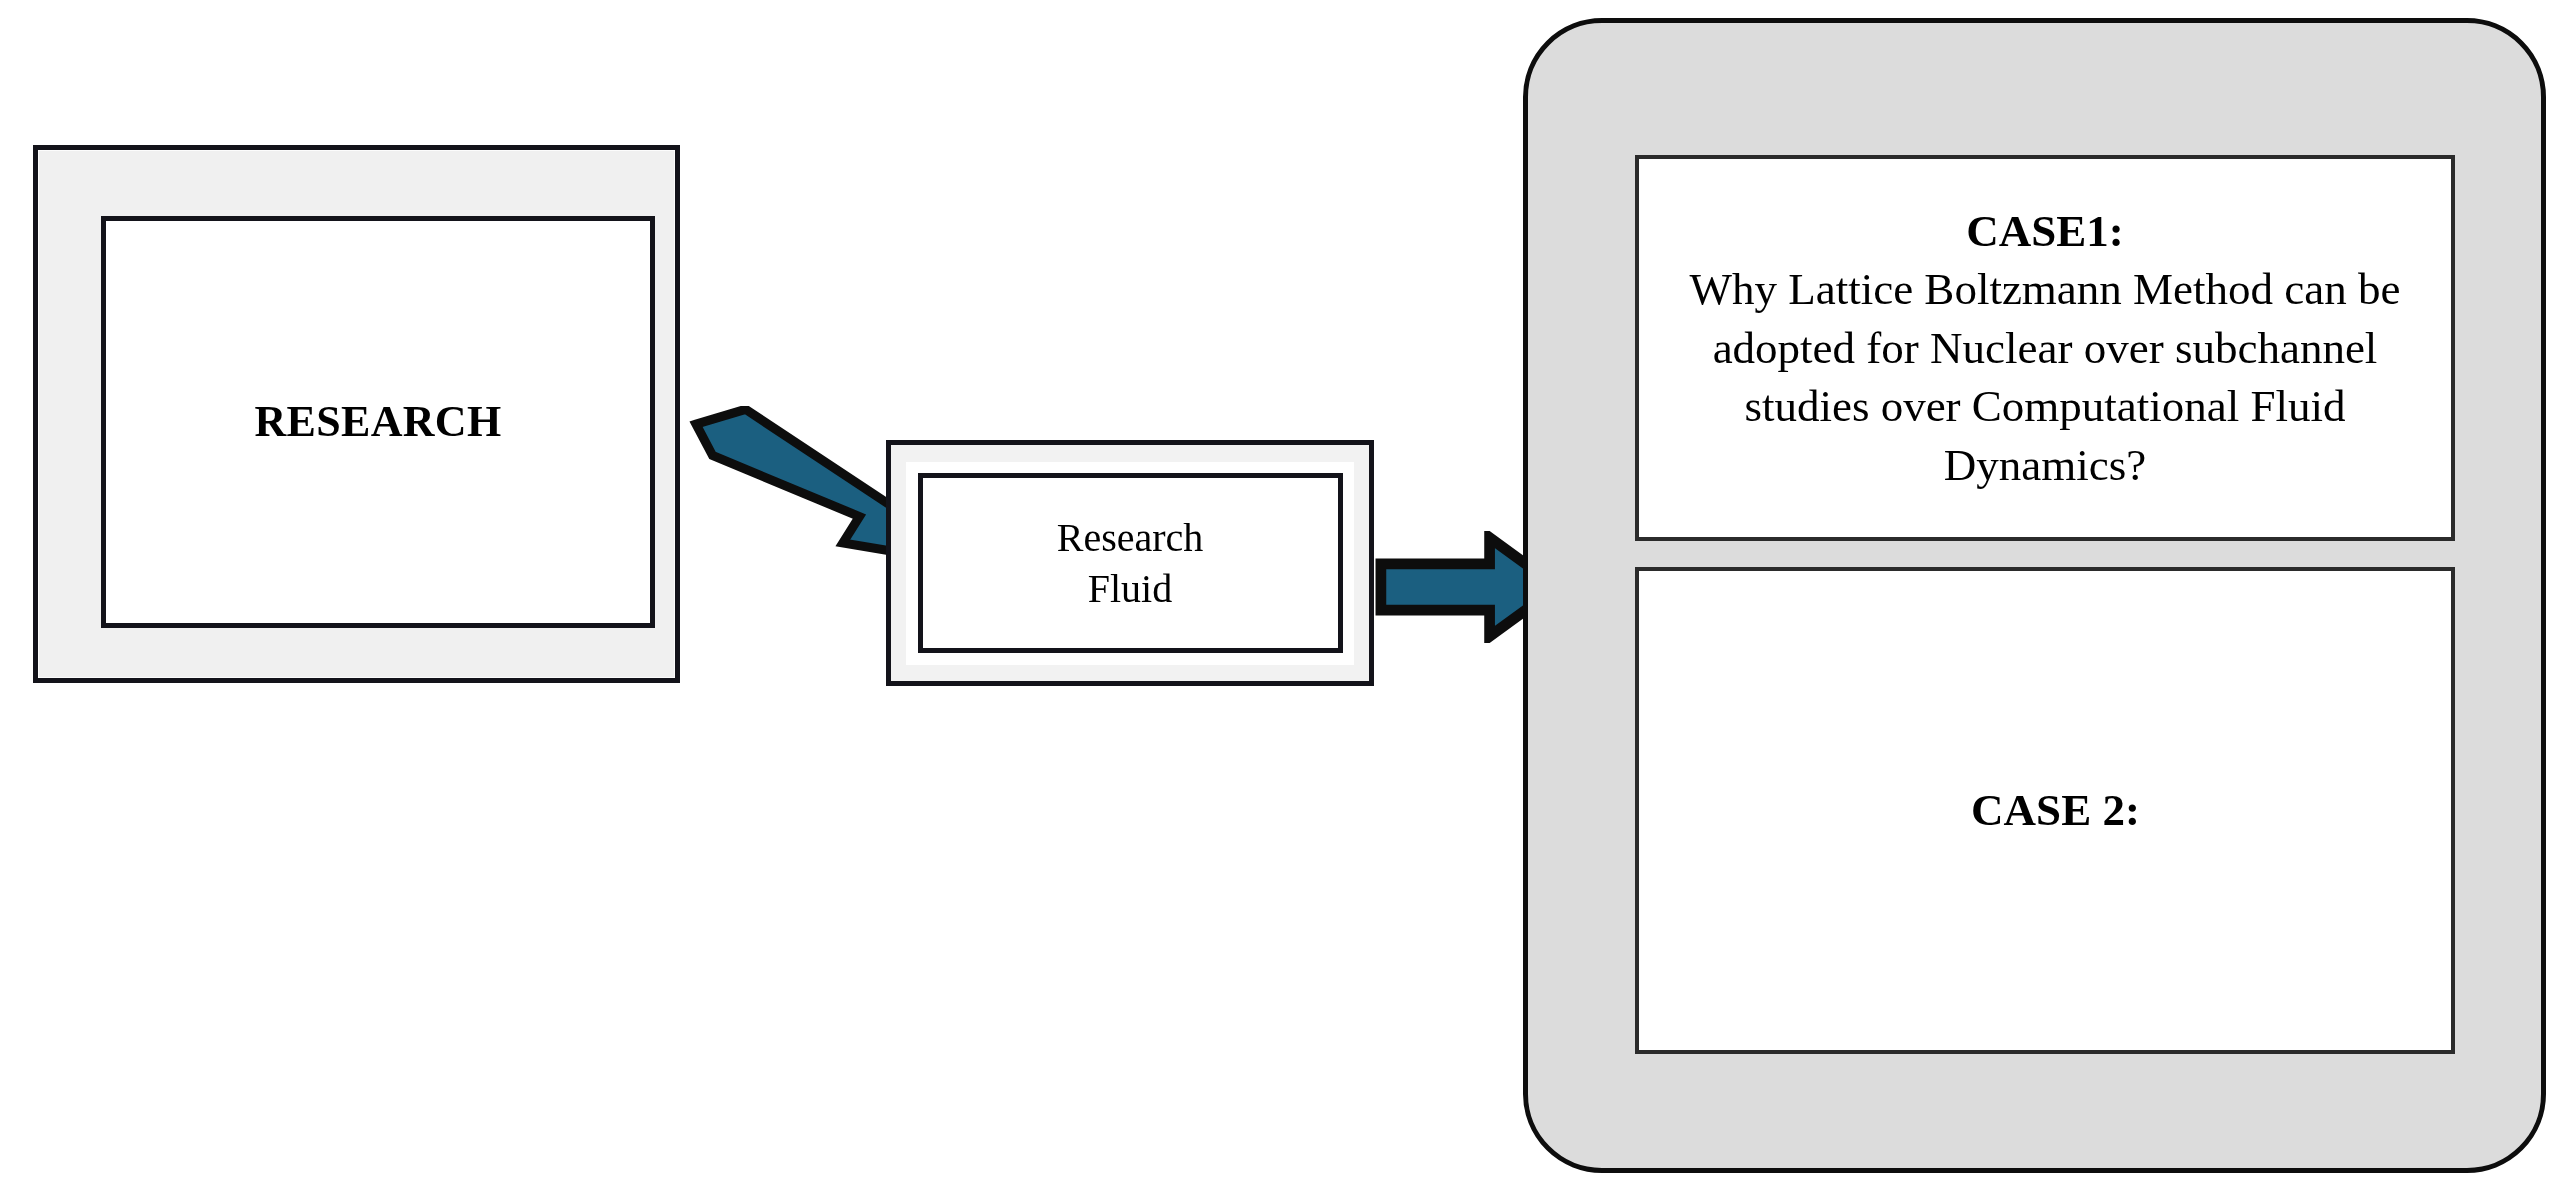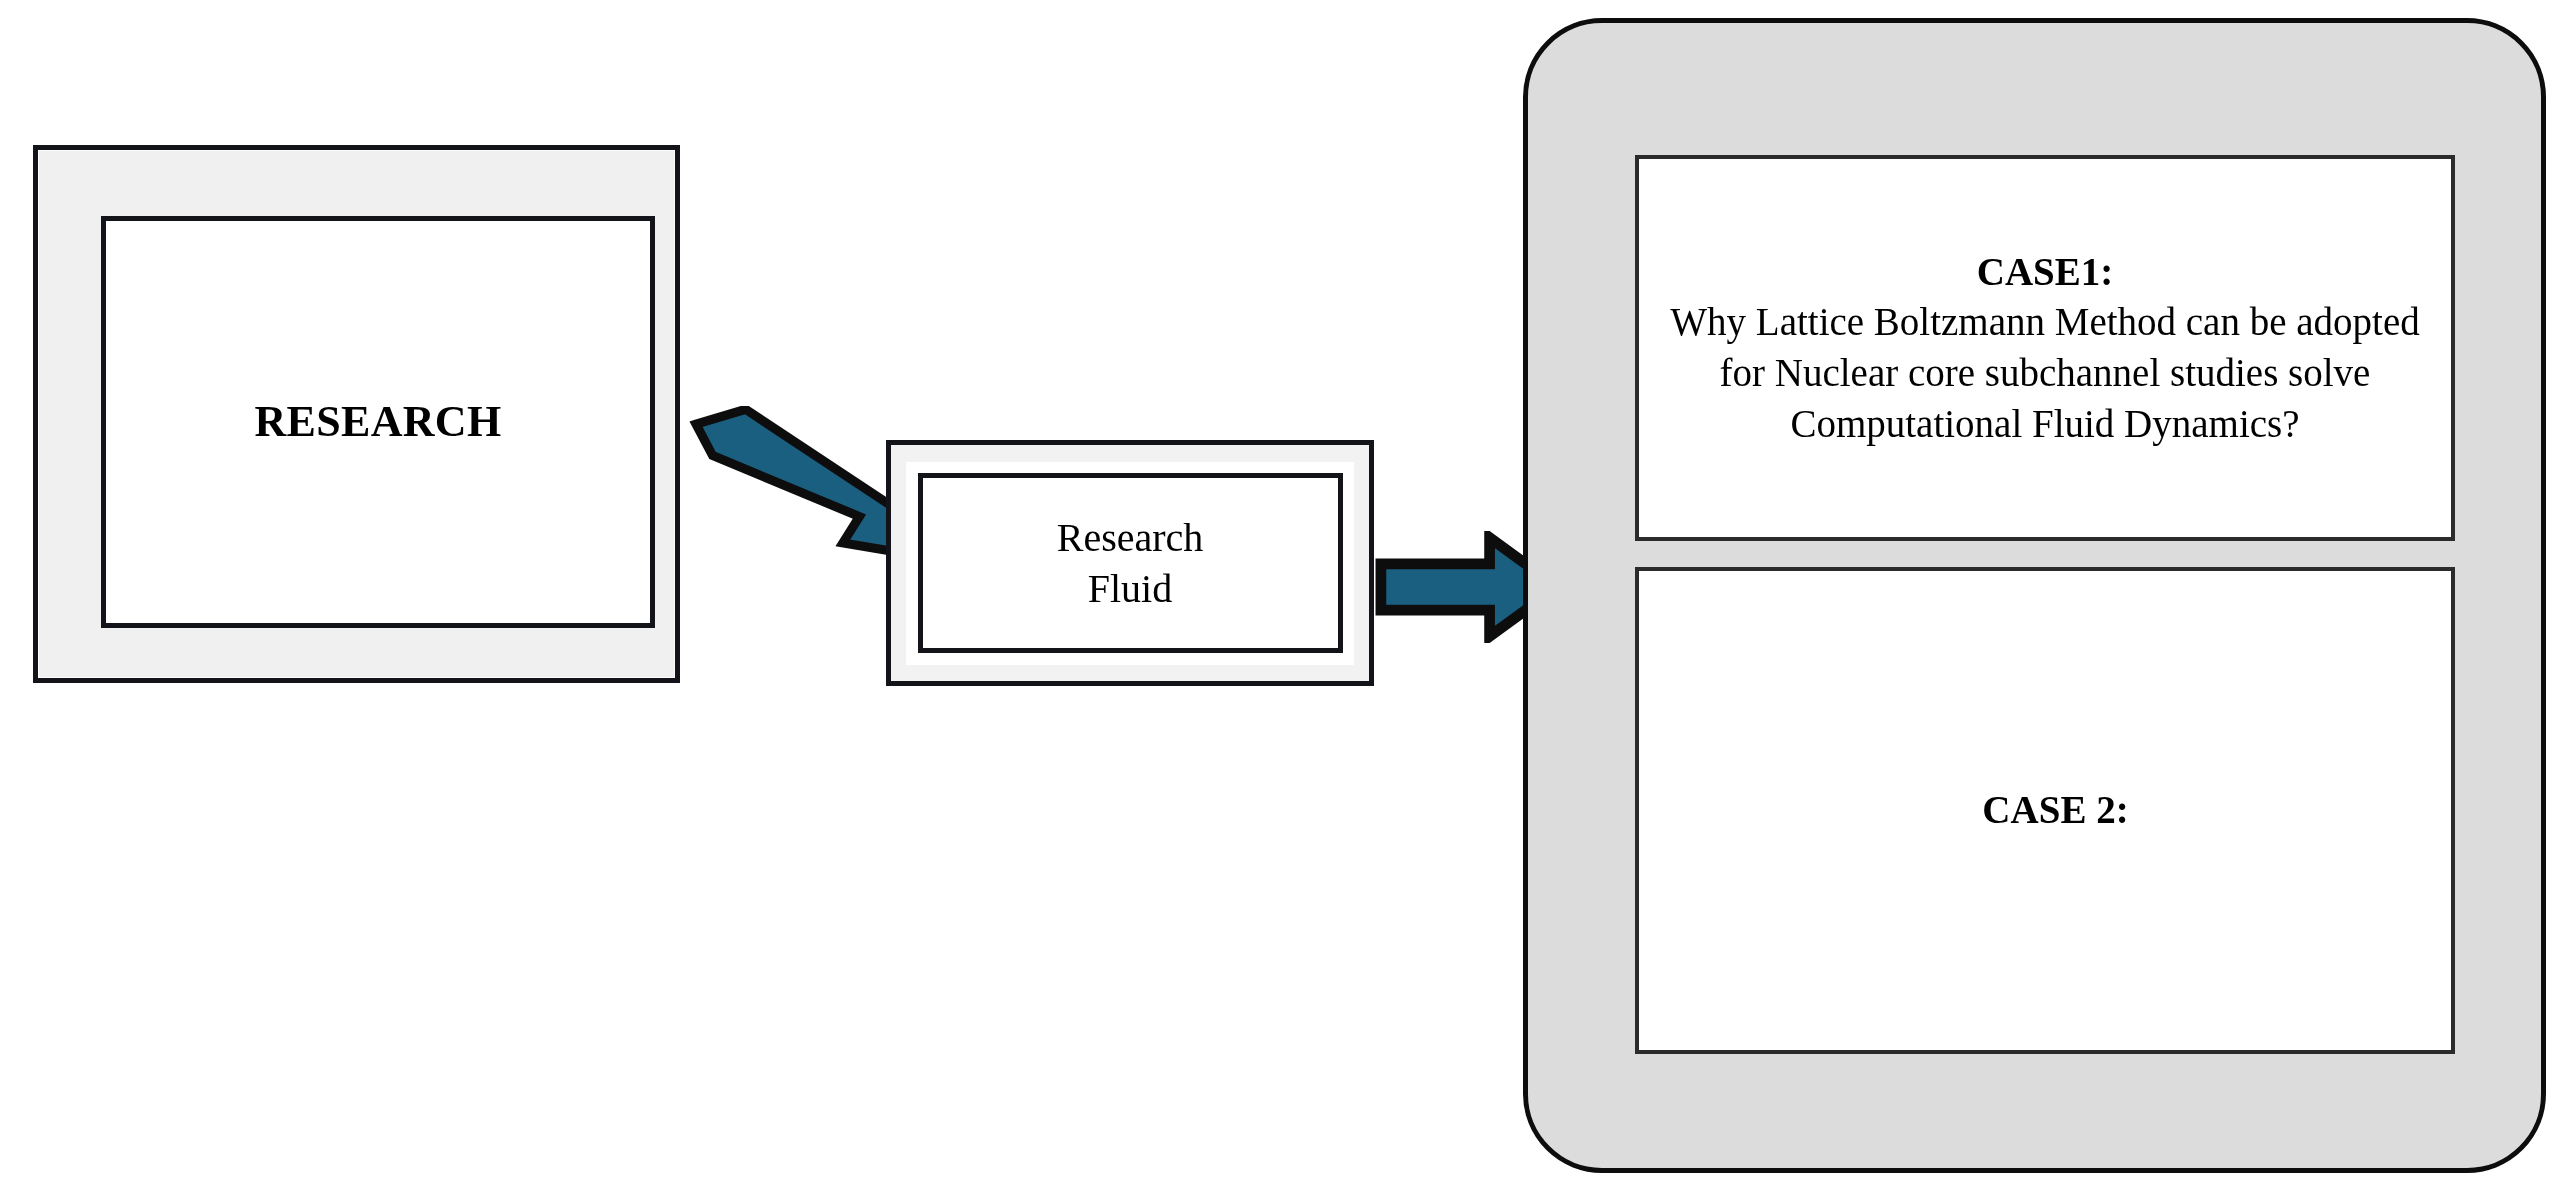--- a/index.html
+++ b/index.html
@@ -135,21 +135,21 @@
   .case-box.case1 {
     top: 132px;
     height: 386px;
   }
   .case-box.case2 {
     top: 544px;
     height: 487px;
     padding-left: 36px;
   }
   .case-text {
-    font-size: 39px;
+    font-size: 45px;
     line-height: 1.30;
     text-align: center;
     color: #000000;
   }
   .case-title {
     display: block;
     font-weight: bold;
   }
   .case-body {
     display: block;
@@ -185,21 +185,21 @@
 
   <svg class="arrow-horizontal" viewBox="0 0 230 136">
     <polygon points="8,40 140,40 140,8 222,68 140,128 140,96 8,96" fill="#1b5f80" stroke="#0d0d0d" stroke-width="13" stroke-linejoin="miter"></polygon>
   </svg>
 
   <div class="cases-panel">
 
     <div class="case-box case1">
       <div class="case-text">
         <span class="case-title">CASE1:</span>
-        <span class="case-body">Why Lattice Boltzmann Method can be adopted for Nuclear core subchannel studies solve Computational Fluid Dynamics?</span>
+        <span class="case-body">Why Lattice Boltzmann Method can be adopted for Nuclear over subchannel studies over Computational Fluid Dynamics?</span>
       </div>
     </div>
 
     <div class="case-box case2">
       <div class="case-text">
         <span class="case-title">CASE 2:</span>
       </div>
     </div>
 
   </div>

